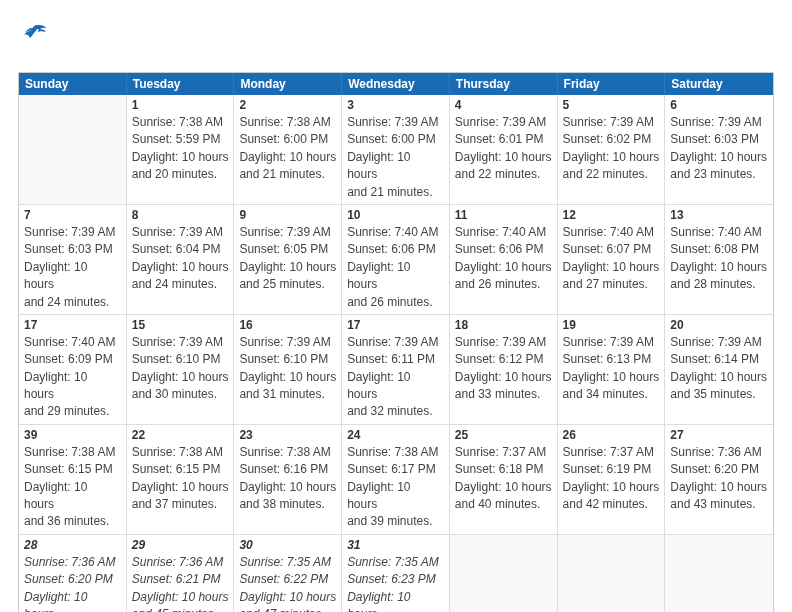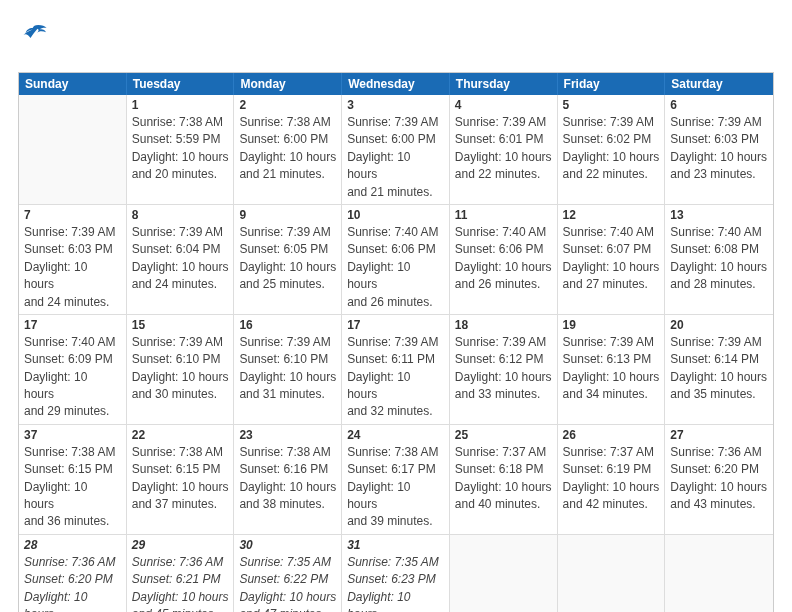--- a/index.html
+++ b/index.html
@@ -278,21 +278,21 @@
           <div class="cal-cell">
             <span class="day-num">20</span>
             <div class="day-info" style="white-space: pre-line;">Sunrise: 7:39 AM
 Sunset: 6:14 PM
 Daylight: 10 hours
 and 35 minutes.</div>
           </div>
         </div>
         <div class="cal-week">
           <div class="cal-cell">
-            <span class="day-num">37</span>
+            <span class="day-num">39</span>
             <div class="day-info" style="white-space: pre-line;">Sunrise: 7:38 AM
 Sunset: 6:15 PM
 Daylight: 10 hours
 and 36 minutes.</div>
           </div>
           <div class="cal-cell">
             <span class="day-num">22</span>
             <div class="day-info" style="white-space: pre-line;">Sunrise: 7:38 AM
 Sunset: 6:15 PM
 Daylight: 10 hours

